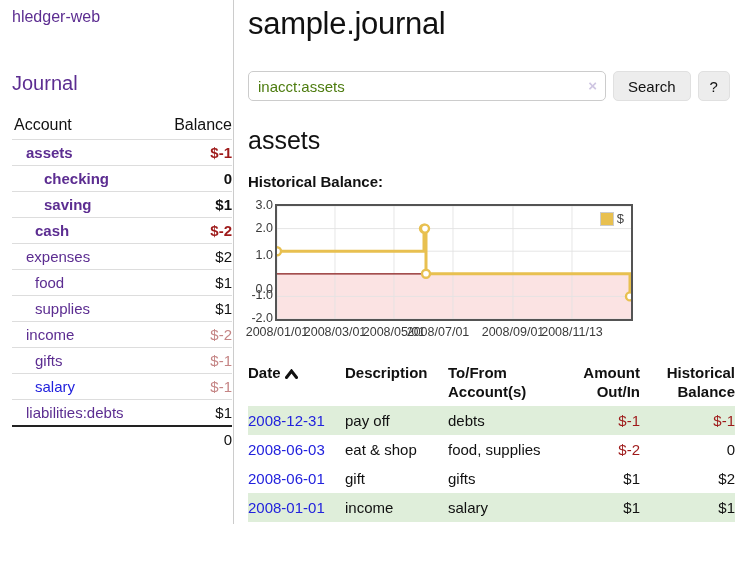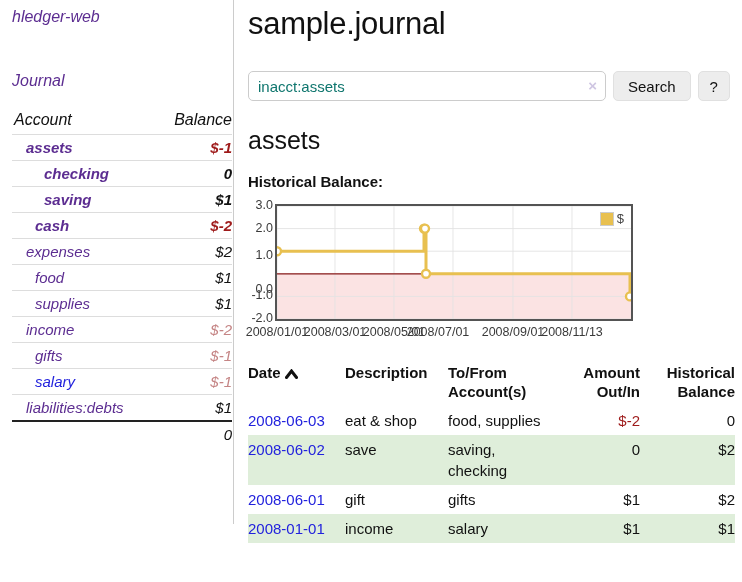--- a/index.html
+++ b/index.html
@@ -1,43 +1,43 @@
 <!DOCTYPE html>
 <html><head>
 <meta charset="utf-8">
 <style>
   html,body{margin:0;padding:0;background:#fff;}
   body{width:742px;height:582px;overflow:hidden;font-family:"Liberation Sans",sans-serif;color:#111;}
   .app{display:flex;width:742px;height:582px;}
 
   
-  .sidebar{width:234px;height:524px;border-right:1px solid #ccc;padding:8px 0 0 12px;box-sizing:border-box;flex:none;font-style:italic;}
+  .sidebar{width:234px;height:524px;border-right:1px solid #ccc;padding:8px 0 0 12px;box-sizing:border-box;flex:none;}
   a{text-decoration:none;cursor:pointer;}
   .plink{color:#5c2d91;}
   .blue{color:#2222dd !important;}
   .app-title{display:block;font-size:16px;}
-  .journal-link{display:block;margin-top:46px;font-size:16px;}
+  .journal-link{display:block;margin-top:46px;font-size:20px;}
   .acct-table{width:220px;border-collapse:collapse;font-size:15px;margin-top:17px;}
   .acct-table th{font-weight:400;font-size:16px;padding:4px 0 5px 0;}
   .acct-table th:first-child{text-align:left;padding-left:2px;}
   .acct-table th:last-child{text-align:right;}
   .acct-table tbody td{border-top:1px solid #ddd;padding:4px 0;line-height:17px;}
   .acct-table tbody td.bal{text-align:right;}
   .acct-table .b{font-weight:bold;}
   .neg{color:#9e1a1a;}
   .negf{color:#c58585;}
   .acct-table tfoot td{border-top:2px solid #222;text-align:right;padding:4px 0;}
 
   
   .main{flex:1;padding:4px 7px 0 14px;box-sizing:border-box;}
   h1{font-size:31px;font-weight:400;margin:2px 0 0 0;letter-spacing:-.3px;}
   .search-row{display:flex;align-items:center;gap:7px;margin-top:29px;}
   .search-wrap{position:relative;width:358px;flex:none;}
   .search-wrap input{width:100%;height:30px;box-sizing:border-box;border:1px solid #ccc;border-radius:5px;
-    padding:4px 26px 4px 9px;font-size:15px;font-family:"Liberation Sans",sans-serif;color:#0f766e;outline:none;}
+    padding:4px 26px 4px 9px;font-size:15px;font-family:"Liberation Sans",sans-serif;color:#4d7c0f;outline:none;}
   .clear-x{position:absolute;right:9px;top:6px;color:#cfc6e2;font-weight:bold;font-size:15px;line-height:18px;}
   .btn{height:30px;background:#ededed;border:1px solid #e0e0e0;border-radius:5px;font-size:15px;
     font-family:"Liberation Sans",sans-serif;padding:0 14px;color:#111;cursor:pointer;}
   .btn-help{padding:0 11px;}
   h2{font-size:25px;font-weight:400;margin:25px 0 0 0;}
   .chart-label{font-weight:bold;font-size:15px;margin-top:18px;}
 
   
   .chart{position:relative;margin-top:11px;height:140px;}
   .plot{position:absolute;left:27px;top:3px;width:358px;height:117px;border:2px solid #545454;box-sizing:border-box;background:#fff;}
@@ -203,34 +203,34 @@
                 <polyline points="1.5,8.5 6.5,2 11.5,8.5" fill="none" stroke="#111" stroke-width="3" stroke-linecap="round" stroke-linejoin="miter"></polyline>
               </svg>
           </th>
           <th>Description</th>
           <th>To/From Account(s)</th>
           <th class="r">Amount Out/In</th>
           <th class="r">Historical Balance</th>
         </tr>
       </thead>
       <tbody id="register-body">
+          <tr class="green">
+            <td><a class="blue">2008-12-31</a></td>
+            <td>pay off</td>
+            <td>debts</td>
+            <td class="r neg">$-1</td>
+            <td class="r neg">$-1</td>
+          </tr>
           <tr class="">
             <td><a class="blue">2008-06-03</a></td>
             <td>eat &amp; shop</td>
             <td>food, supplies</td>
             <td class="r neg">$-2</td>
             <td class="r">0</td>
           </tr>
-          <tr class="green">
-            <td><a class="blue">2008-06-02</a></td>
-            <td>save</td>
-            <td>saving, checking</td>
-            <td class="r">0</td>
-            <td class="r">$2</td>
-          </tr>
           <tr class="">
             <td><a class="blue">2008-06-01</a></td>
             <td>gift</td>
             <td>gifts</td>
             <td class="r">$1</td>
             <td class="r">$2</td>
           </tr>
           <tr class="green">
             <td><a class="blue">2008-01-01</a></td>
             <td>income</td>

